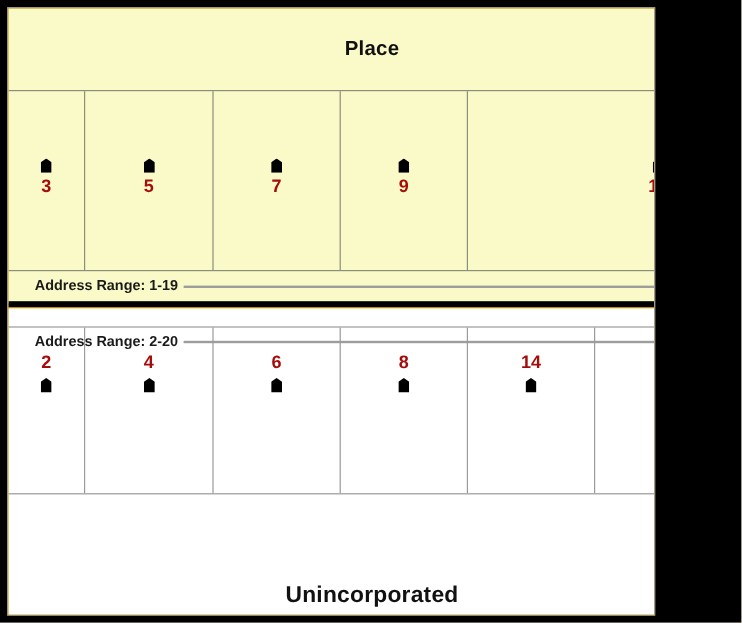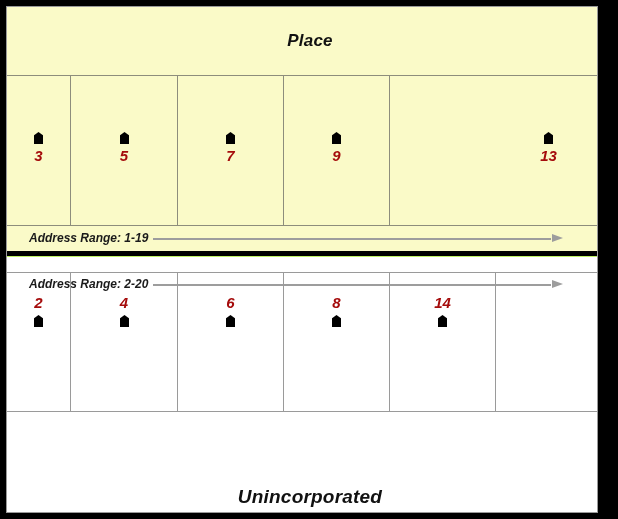--- a/index.html
+++ b/index.html
@@ -18,27 +18,26 @@
     width: 618px;
     height: 519px;
     box-sizing: border-box;
     background: #000000;
     padding: 6px;
     overflow: hidden;
   }
 
   #canvas {
     position: relative;
-    width: 592px;
+    width: 540px;
     height: 507px;
     box-sizing: border-box;
-    background: #bef264;
+    background: #eab308;
     border: 1px solid #9a9a9a;
     overflow: hidden;
-    font-style: italic;
   }
 
   
   .place-area {
     position: absolute;
     left: 0;
     top: 0;
     width: 606px;
     height: 246px;
     background: #fafac8;

